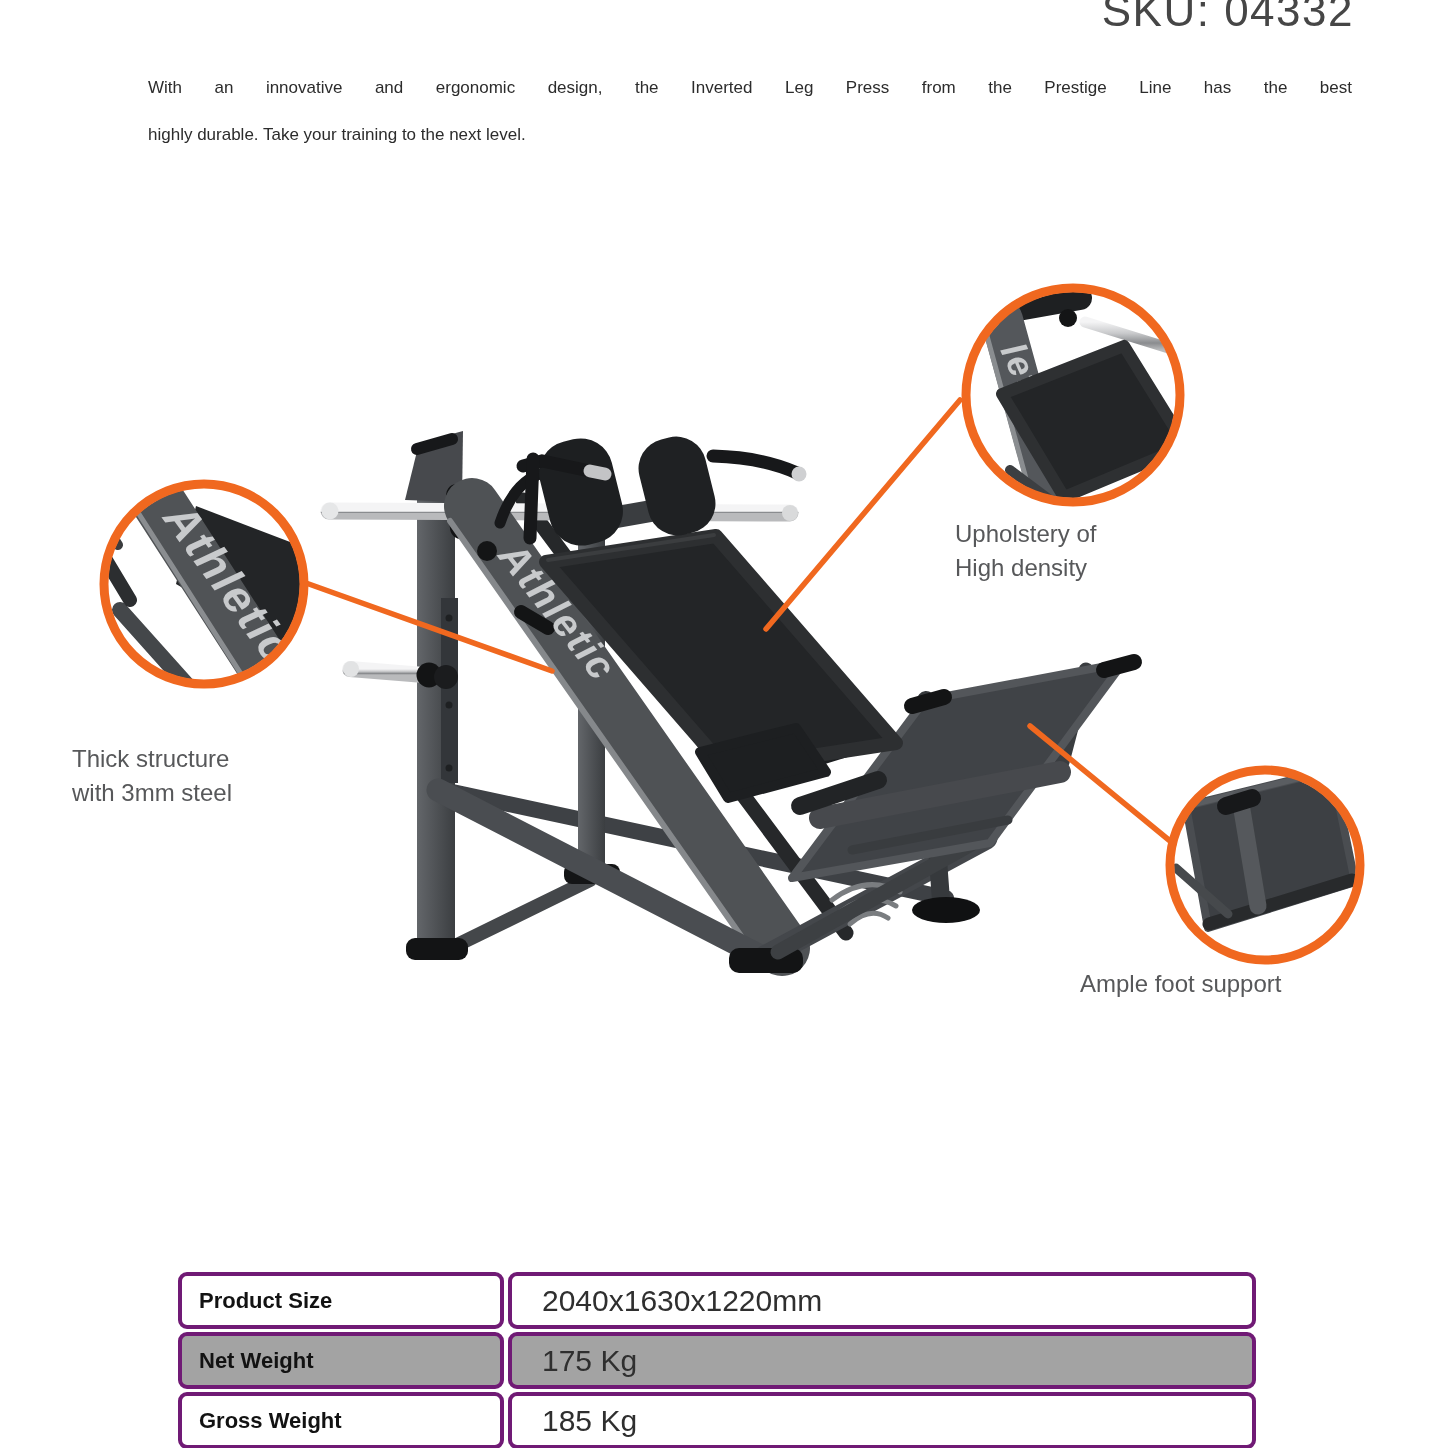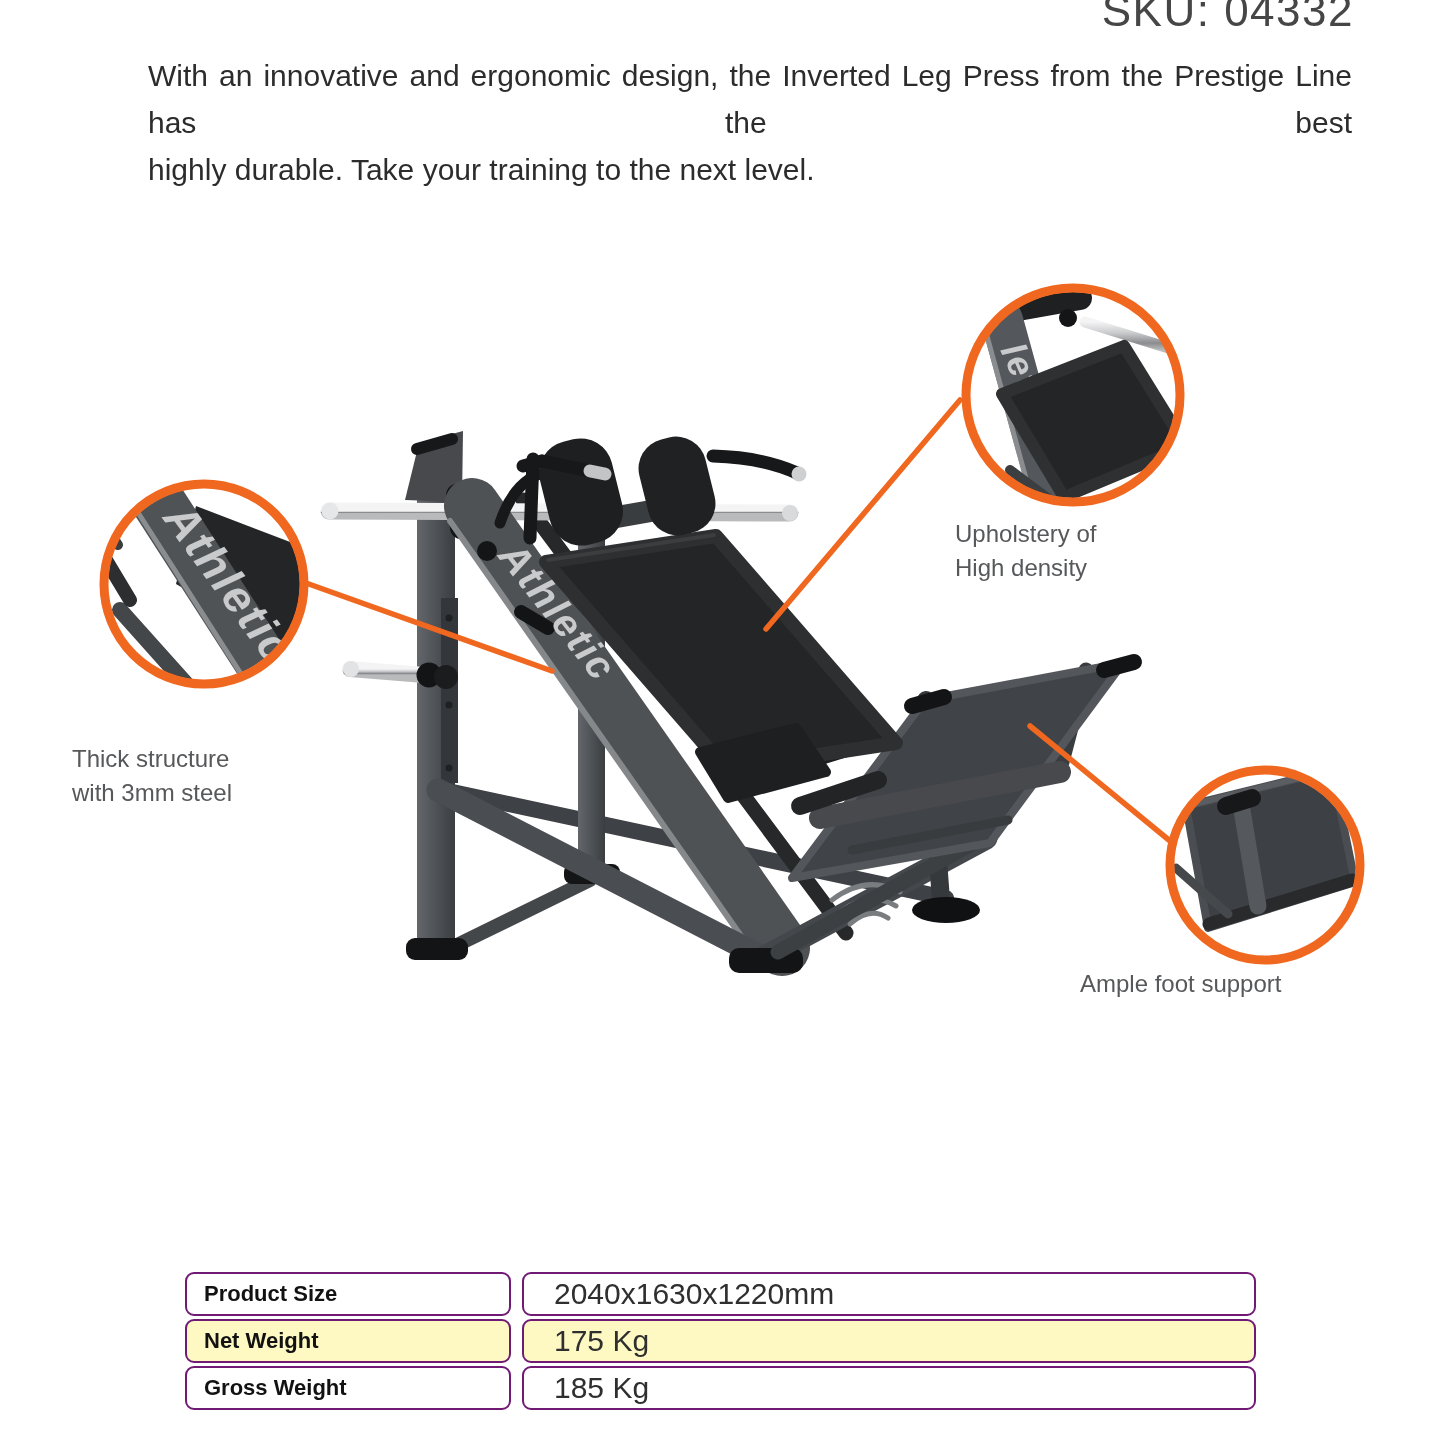--- a/index.html
+++ b/index.html
@@ -6,45 +6,45 @@
   .page {
     position:relative; width:1448px; height:1448px; overflow:hidden;
     background:#ffffff; font-family:"Liberation Sans", sans-serif;
   }
   .sku {
     position:absolute; top:-14px; right:94px;
     font-size:44px; font-weight:300; color:#464646; letter-spacing:1.5px;
     white-space:nowrap;
   }
   .description {
-    position:absolute; left:148px; top:52px; width:1204px;
-    font-size:30px; color:#2c2c2c;
+    position:absolute; left:148px; top:64px; width:1204px;
+    font-size:17px; color:#2c2c2c;
   }
   .description .line { line-height:47px; text-align:justify; text-align-last:justify; }
   .description .line.last { text-align-last:left; }
 
   .machine-svg { position:absolute; left:0; top:0; }
 
   .callout {
     position:absolute; color:#57585a; font-size:24px; line-height:34px;
   }
   .co-upholstery { left:955px; top:517px; width:240px; }
   .co-structure  { left:72px;  top:706px; width:246px;margin-top:36px; }
   .co-foot       { left:1080px; top:967px; width:380px; }
 
   .spec-table { position:absolute; left:178px; top:1272px; width:1078px; }
   .spec-row { display:flex; gap:4px; margin-bottom:3px; }
   .spec-cell {
-    border:2px solid #701a75; border-radius:9px; height:44px;
-    display:flex; align-items:center; background:#ffffff; box-sizing:border-box;margin-left:7px;
+    border:4px solid #701a75; border-radius:9px; height:57px;
+    display:flex; align-items:center; background:#ffffff; box-sizing:border-box;
   }
   .spec-cell.lbl { width:326px; flex:none; padding-left:17px;
     font-weight:bold; font-size:22px; color:#121212; }
   .spec-cell.val { flex:1; padding-left:30px; font-size:30px; color:#2f2f2f; }
-  .spec-row.alt .spec-cell { background:#fef9c3; }
+  .spec-row.alt .spec-cell { background:#a3a3a3; }
 
   svg text.brand {
     font-family:"Liberation Sans", sans-serif; font-style:italic; font-weight:bold;
     fill:#c8cacc; letter-spacing:2px;
   }
 </style>
 </head>
 <body>
 
 <div class="page">

